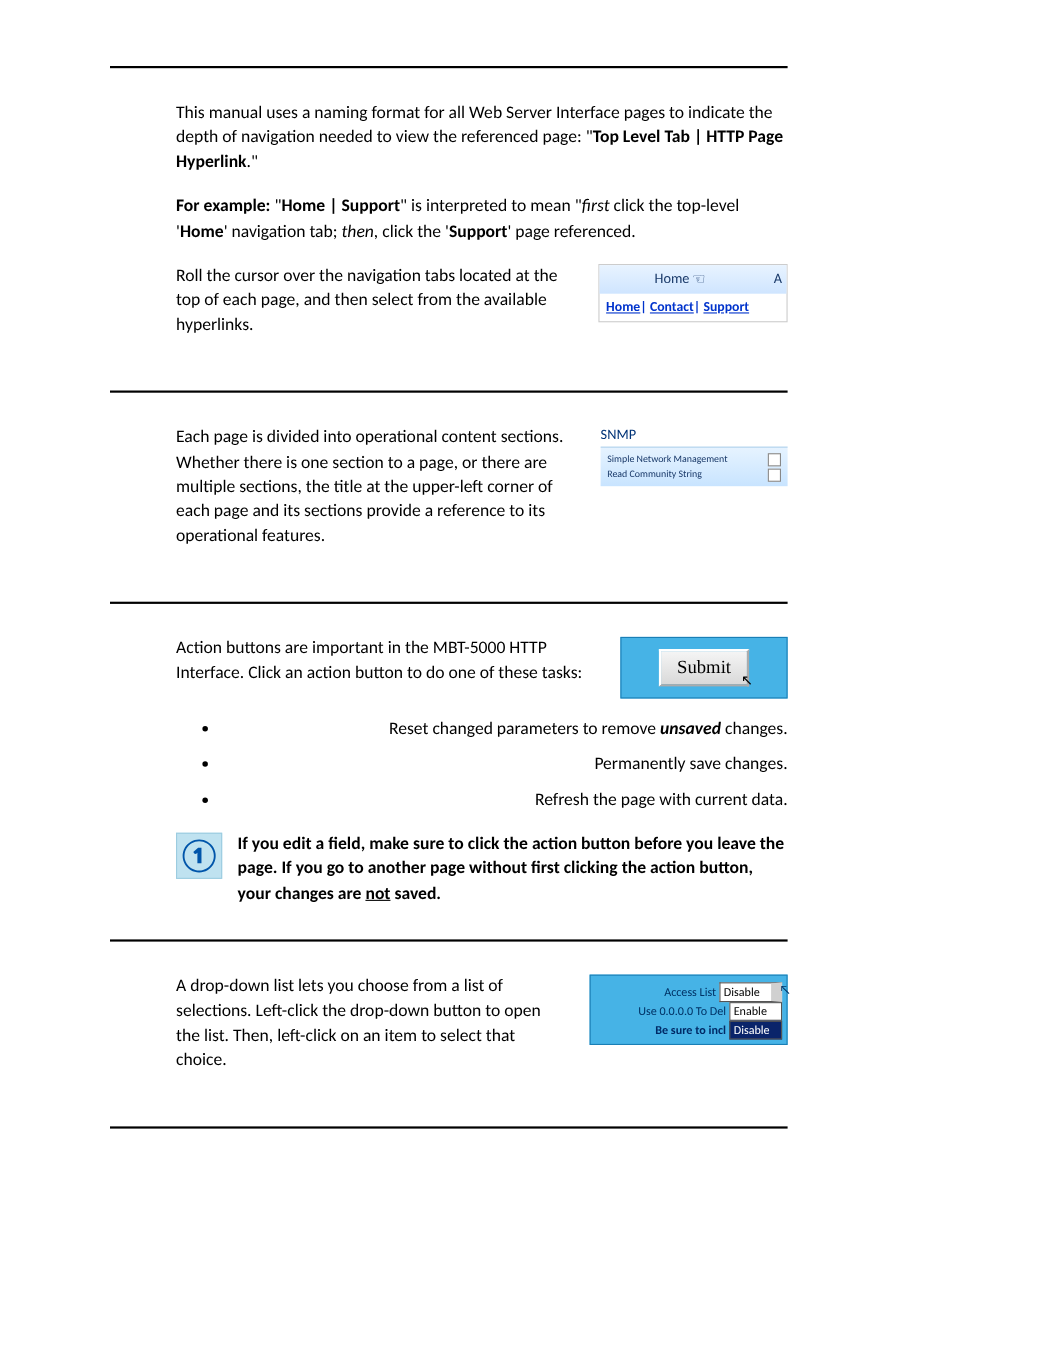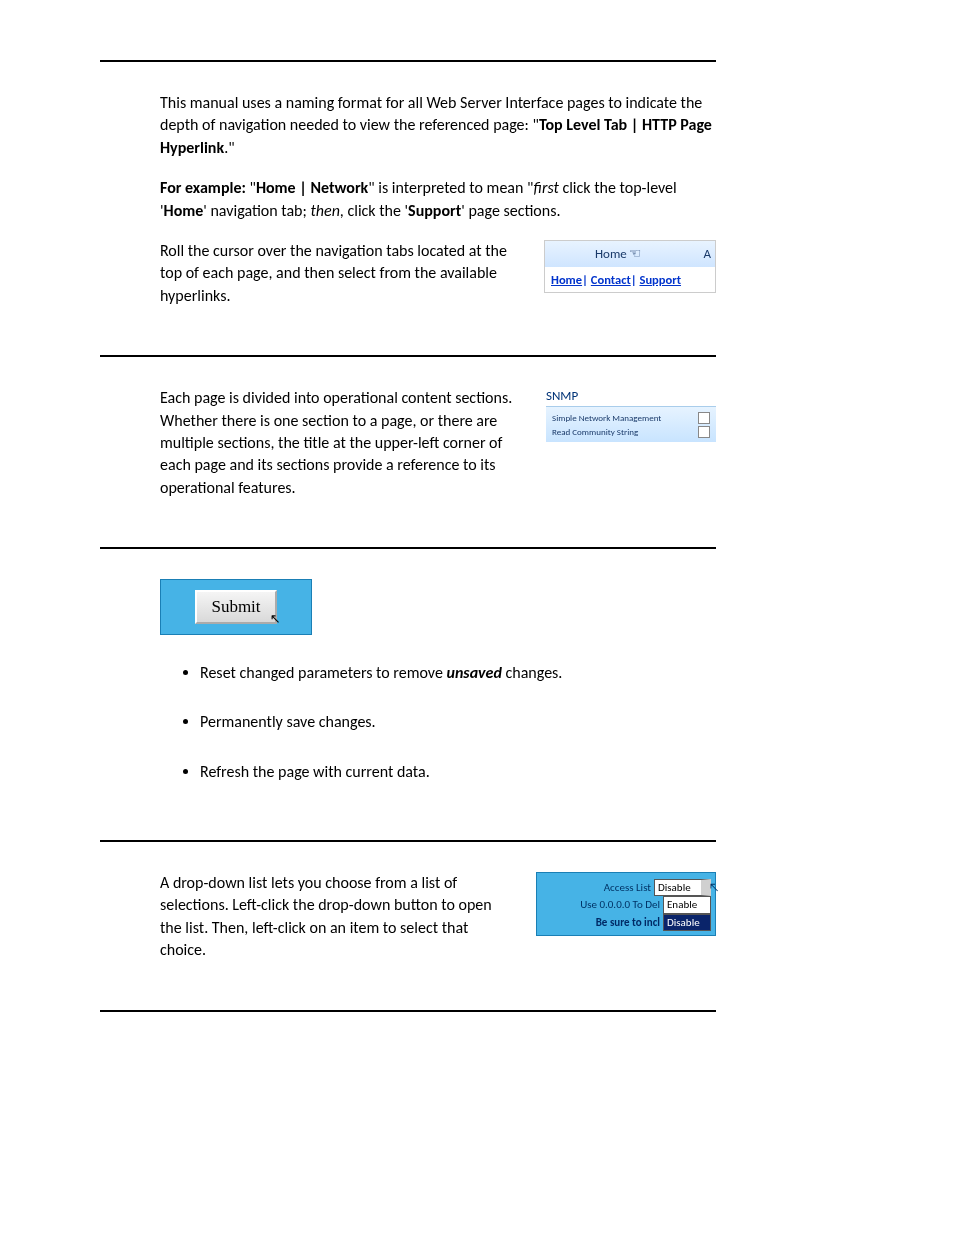--- a/index.html
+++ b/index.html
@@ -32,21 +32,21 @@
     gap: 20px;
     align-items: flex-start;
   }
   .txt { flex: 1; }
   .fig { flex: 0 0 auto; }
   ul.bullets {
     list-style: disc;
     margin: 0 0 18px 0;
     padding-left: 40px;
   }
-  ul.bullets li { margin: 27px 0; }
+  ul.bullets li { margin: 10px 0; text-align: right; }
   .note-row {
     display: flex;
     gap: 14px;
     align-items: flex-start;
     margin-top: 14px;
   }
   .note-icon {
     width: 40px; height: 40px;
     background: #bfe2f0;
     display: flex;
@@ -158,21 +158,21 @@
 </head>
 <body>
 
 <div class="page">
 
   <div class="section">
     <p>
       <span>This manual uses a naming format for all Web Server Interface pages to indicate the depth of navigation needed to view the referenced page: "</span><b>Top Level Tab | HTTP Page Hyperlink</b><span>."</span>
     </p>
     <p>
-      <b>For example:</b><span> "</span><b>Home | Network</b><span>" is interpreted to mean "</span><i>first</i><span> click the top-level  '</span><b>Home</b><span>' navigation tab; </span><i>then</i><span>, click the '</span><b>Support</b><span>' page sections.</span>
+      <b>For example:</b><span> "</span><b>Home | Support</b><span>" is interpreted to mean "</span><i>first</i><span> click the top-level  '</span><b>Home</b><span>' navigation tab; </span><i>then</i><span>, click the '</span><b>Support</b><span>' page referenced.</span>
     </p>
     <div class="row">
       <div class="txt">
         <p>Roll the cursor over the navigation tabs located at the top of each page, and then select from the available hyperlinks.</p>
       </div>
       <div class="fig">
         <div class="fig-nav">
           <div class="tabbar">
             <span class="tab1">Home</span>
             <span class="hand">☜</span>
@@ -204,36 +204,45 @@
                 <span class="box"></span>
               </div>
           </div>
         </div>
       </div>
     </div>
   </div>
 
   <div class="section">
     <div class="row">
+      <div class="txt">
+        <p>Action buttons are important in the MBT-5000 HTTP Interface. Click an action button to do one of these tasks:</p>
+      </div>
       <div class="fig">
         <div class="fig-submit">
           <div class="btn">
             <span>Submit</span>
             <span class="cursor">↖</span>
           </div>
         </div>
       </div>
     </div>
     <ul class="bullets">
       <li>
         <span>Reset changed parameters to remove </span><b><i>unsaved</i></b><span> changes.</span>
       </li>
       <li>Permanently save changes.</li>
       <li>Refresh the page with current data.</li>
     </ul>
+    <div class="note-row">
+      <div class="note-icon"></div>
+      <div class="note-text">
+        <span>If you edit a field, make sure to click the action button before you leave the page. If you go to another page without first clicking the action button, your changes are </span><u>not</u><span> saved.</span>
+      </div>
+    </div>
   </div>
 
   <div class="section">
     <div class="row">
       <div class="txt">
         <p>A drop-down list lets you choose from a list of selections. Left-click the drop-down button to open the list. Then, left-click on an item to select that choice.</p>
       </div>
       <div class="fig">
         <div class="fig-dd">
           <span class="cursor">↖</span>

